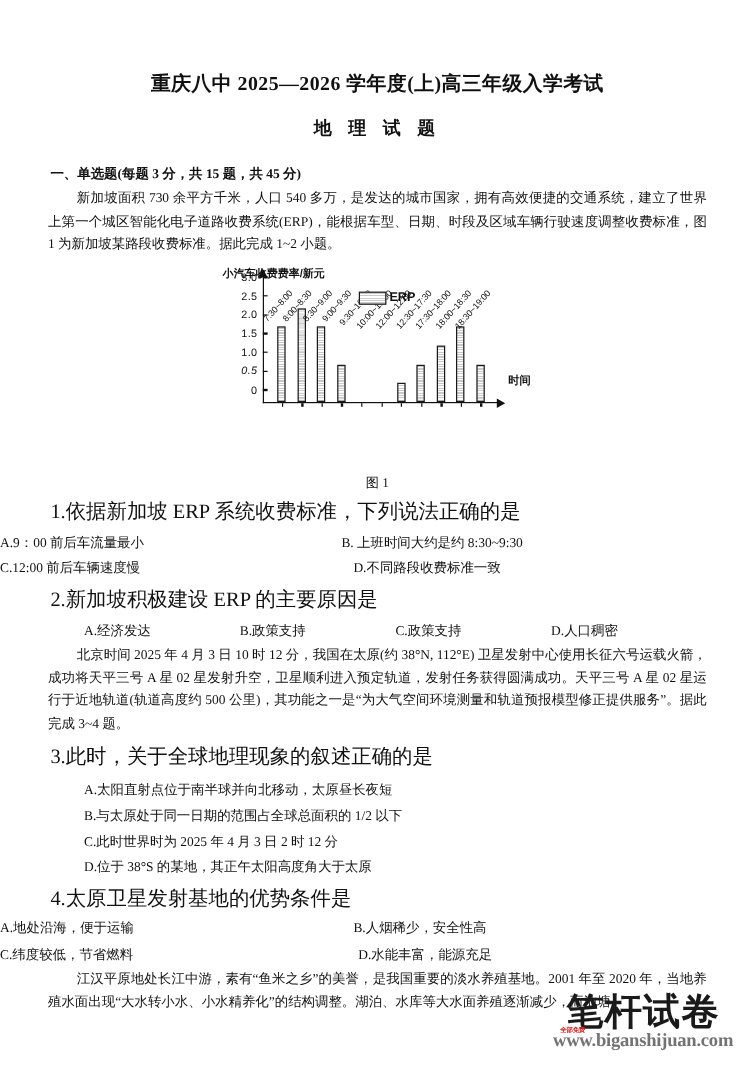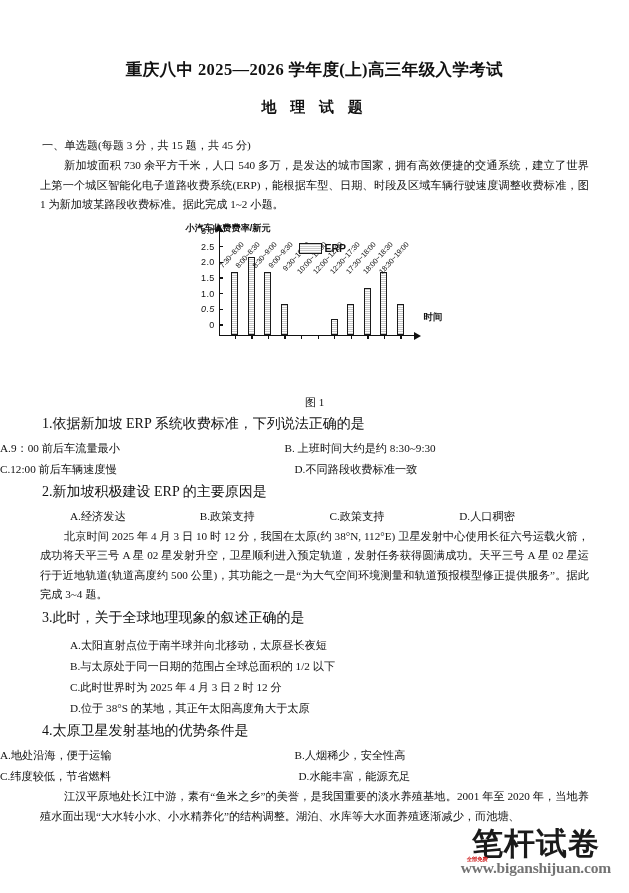--- a/index.html
+++ b/index.html
@@ -38,32 +38,33 @@
     margin: 0;
     padding-top: 17px;
   }
 
   
   .section-head {
     font-size: 11.2px;
     margin: 0;
     padding: 20px 0 0 42px;
     line-height: 1.55;
+    font-weight: bold;
   }
   .para {
     font-size: 11.2px;
     line-height: 1.72;
     margin: 0;
     padding: 2px 40px 0 40px;
     text-align: justify;
     text-justify: inter-ideograph;
     text-indent: 24px;
   }
   .qline {
-    font-size: 14px;
+    font-size: 17px;
     line-height: 1.62;
     margin: 0;
     padding: 3px 40px 0 42px;
   }
   .opts {
     display: flex;
     font-size: 11.2px;
     line-height: 1.62;
     padding: 3px 40px 0 70px;
   }

